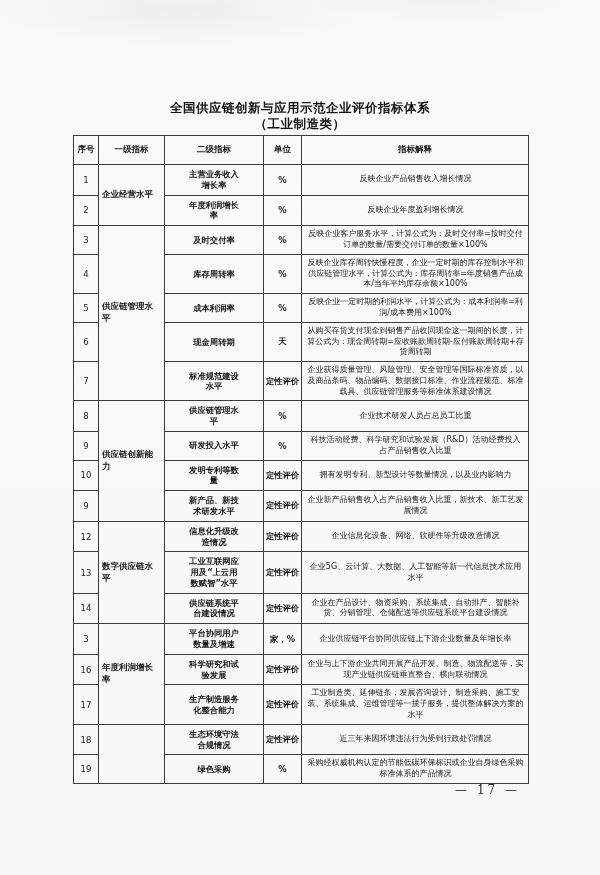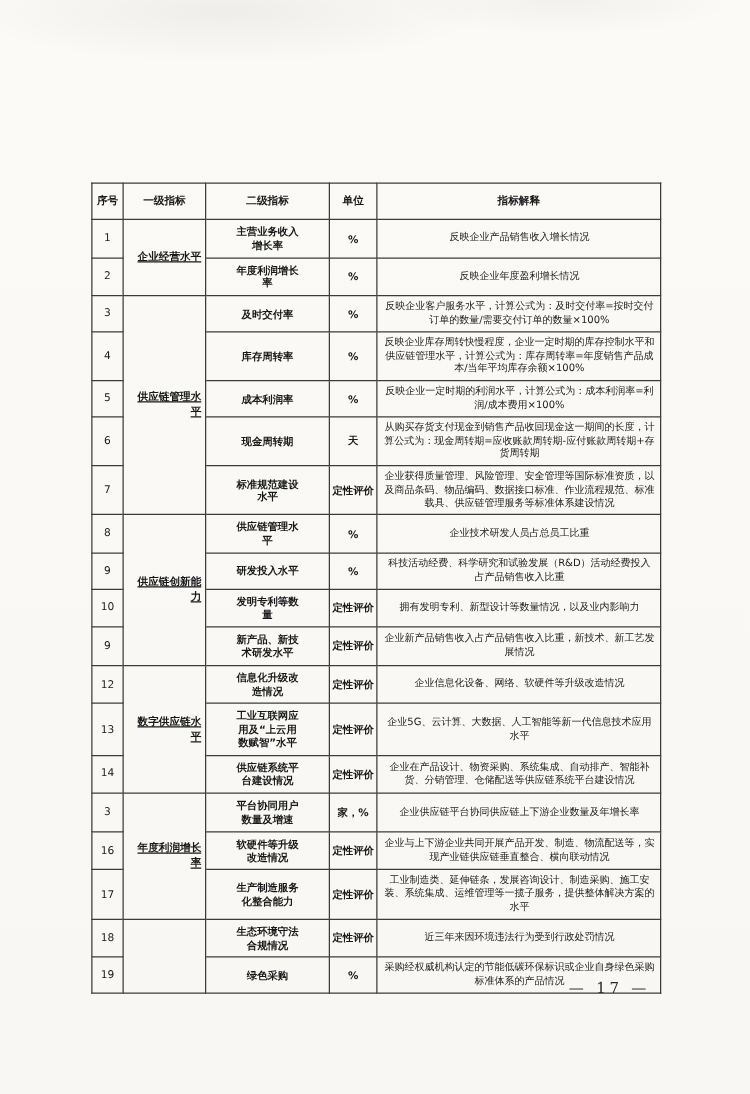--- a/index.html
+++ b/index.html
@@ -21,21 +21,21 @@
   .title {
     position:absolute; top:100px; left:0; right:0;
     text-align:center;
     font-weight:bold;
     font-size:12.5px;
     line-height:1.28;
     letter-spacing:0.5px;
     color:#141414;
   }
   table.indicator-table {
-    position:absolute; left:73px; top:146px;
+    position:absolute; left:73px; top:135px;
     width:455px;
     border-collapse:collapse;
     table-layout:fixed;
   }
   .indicator-table th, .indicator-table td {
     border:1px solid #3c3c3c;
     vertical-align:middle;
     overflow:hidden;
   }
   .indicator-table th {
@@ -51,26 +51,25 @@
   col.w-ind { width:99px; }
   col.w-unit { width:38px; }
   col.w-exp { width:227px; }
   td.c-no {
     text-align:center;
     font-size:8.5px;
     padding:8px 1px;
     color:#222;
   }
   td.c-group {
-    text-align:right;
+    text-align:left;
     font-size:8.5px;
     font-weight:bold;
     padding:2px 3px;
     color:#191919;
-    text-decoration:underline;
   }
   td.c-ind {
     text-align:center;
     font-size:8.3px;
     font-weight:bold;
     padding:4px 24px;
     line-height:1.3;
     color:#191919;
   }
   td.c-unit {
@@ -94,20 +93,24 @@
     font-size:12px;
     letter-spacing:3px;
     color:#2a2a2a;
   }
 </style>
 </head>
 <body>
 
 <div class="page">
 
+  <div class="title">
+    <div>全国供应链创新与应用示范企业评价指标体系</div>
+    <div>（工业制造类）</div>
+  </div>
 
   <table class="indicator-table">
     <colgroup>
       <col class="w-no">
         <col class="w-group">
         <col class="w-ind">
         <col class="w-unit">
         <col class="w-exp">
     </colgroup>
     <thead>
@@ -210,21 +213,21 @@
         </tr>
         <tr>
           <td class="c-no">3</td>
           <td class="c-group" rowspan="3">年度利润增长率</td>
           <td class="c-ind">平台协同用户数量及增速</td>
           <td class="c-unit">家，%</td>
           <td class="c-exp">企业供应链平台协同供应链上下游企业数量及年增长率</td>
         </tr>
         <tr>
           <td class="c-no">16</td>
-          <td class="c-ind">软硬件等升级改造情况</td>
+          <td class="c-ind">科学研究和试验发展</td>
           <td class="c-unit">定性评价</td>
           <td class="c-exp">企业与上下游企业共同开展产品开发、制造、物流配送等，实现产业链供应链垂直整合、横向联动情况</td>
         </tr>
         <tr>
           <td class="c-no">17</td>
           <td class="c-ind">生产制造服务化整合能力</td>
           <td class="c-unit">定性评价</td>
           <td class="c-exp">工业制造类、延伸链条，发展咨询设计、制造采购、施工安装、系统集成、运维管理等一揽子服务，提供整体解决方案的水平</td>
         </tr>
         <tr>

